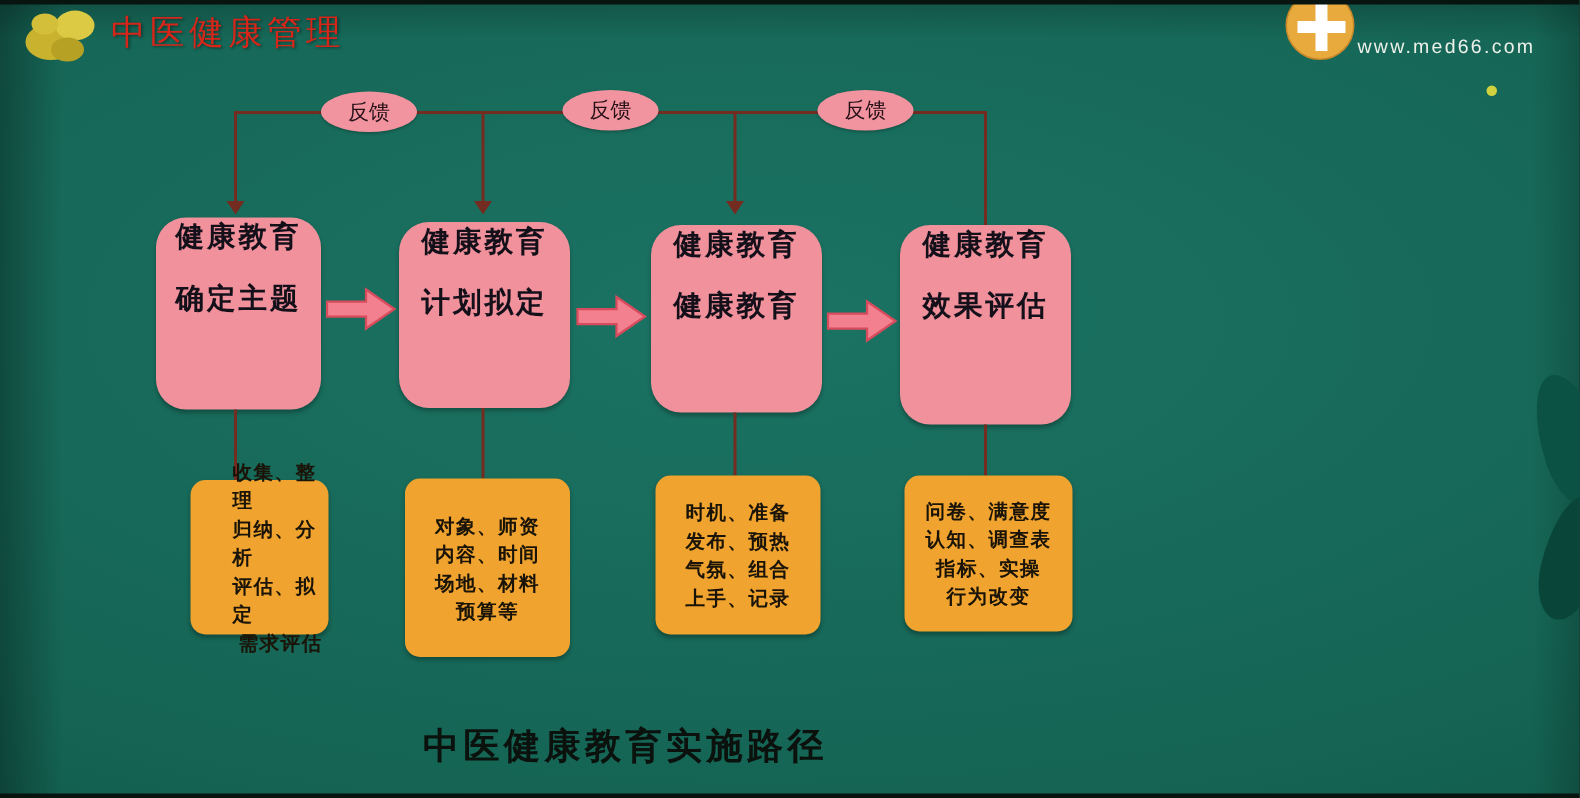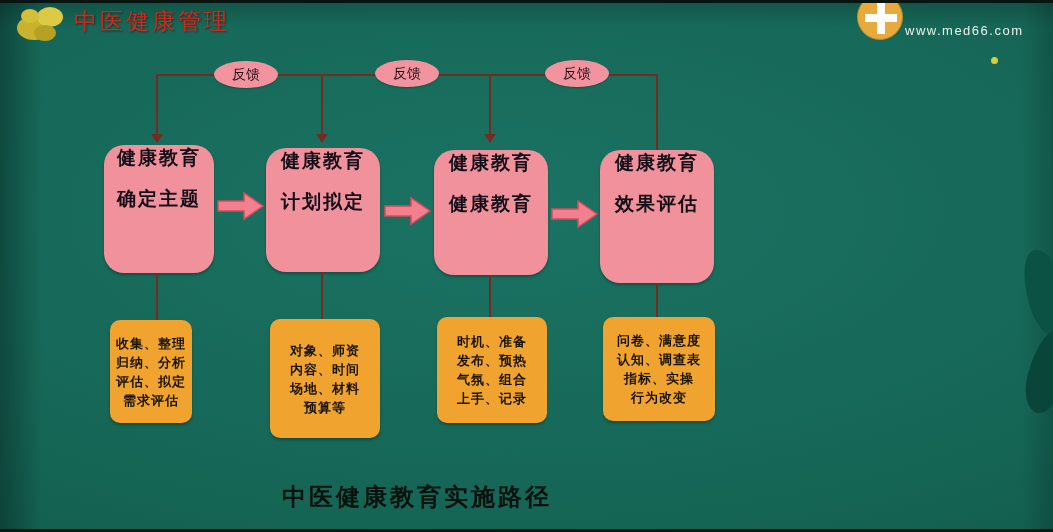--- a/index.html
+++ b/index.html
@@ -116,21 +116,21 @@
   </svg>
   <svg class="block-arrow" style="left:551px;top:198px;" width="48" height="32" viewBox="0 0 48 32">
     <polygon points="1,11 27,11 27,3 46,16 27,29 27,21 1,21" fill="#f2808e" stroke="#d84b5c" stroke-width="1.5"></polygon>
   </svg>
 
   <div class="vline" style="left:156px;top:273px;height:47px;"></div>
   <div class="vline" style="left:321px;top:272px;height:47px;"></div>
   <div class="vline" style="left:489px;top:275px;height:42px;"></div>
   <div class="vline" style="left:656px;top:283px;height:34px;"></div>
 
-  <div class="detail-box" style="left:110px;top:320px;width:82px;height:103px;">
+  <div class="detail-box" style="left:127px;top:320px;width:92px;height:103px;padding-left:28px;">
     <span>收集、整理</span>
     <span>归纳、分析</span>
     <span>评估、拟定</span>
     <span>需求评估</span>
   </div>
   <div class="detail-box" style="left:270px;top:319px;width:110px;height:119px;">
     <span>对象、师资</span>
     <span>内容、时间</span>
     <span>场地、材料</span>
     <span>预算等</span>

